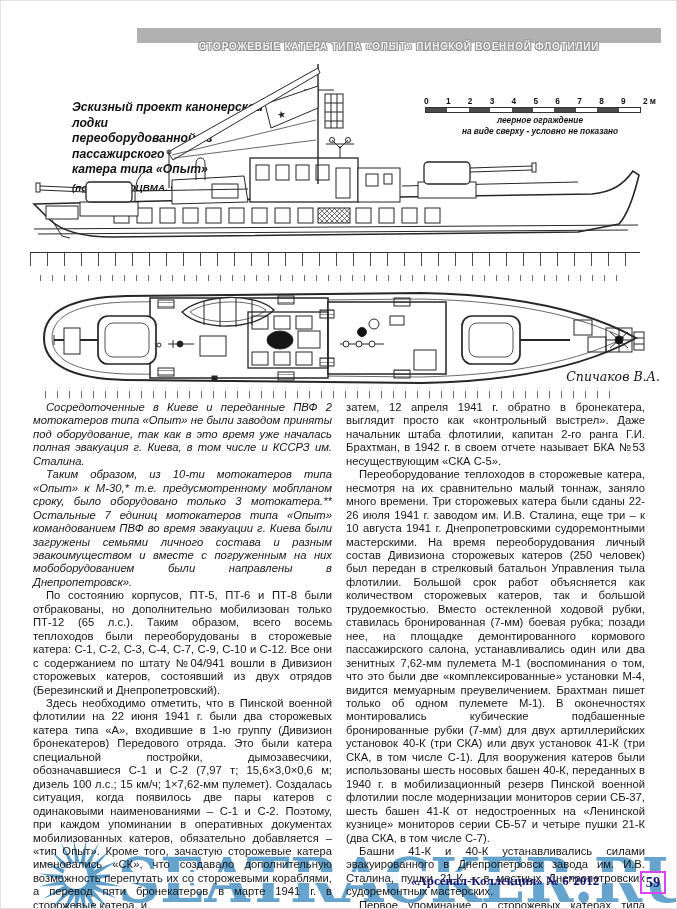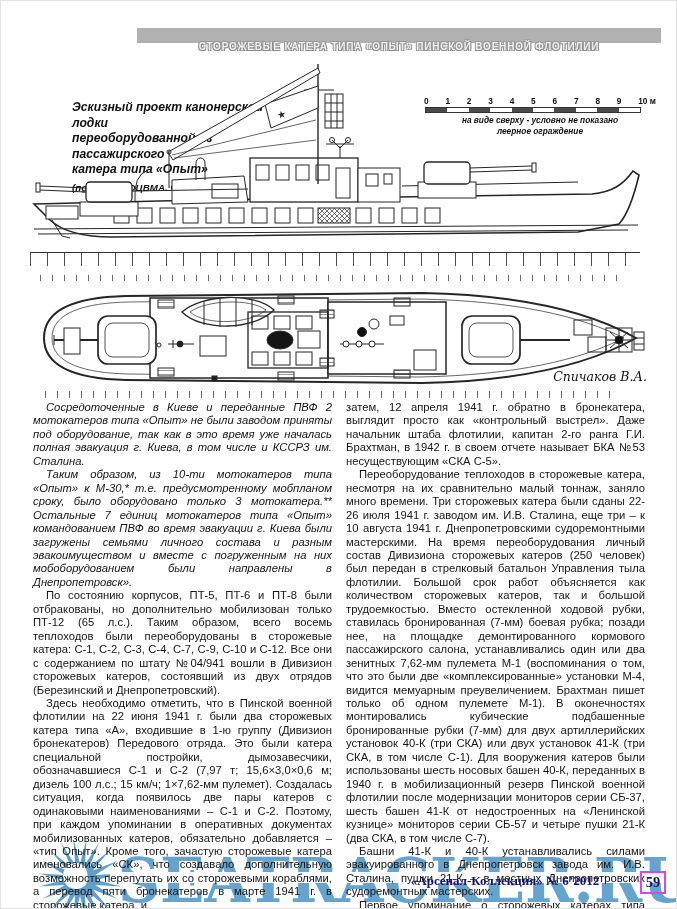--- a/index.html
+++ b/index.html
@@ -26,21 +26,21 @@
   .ruler .bar{height:4px;width:214px;margin:1px 0 2px 1px;border:1px solid #333;
       background:repeating-linear-gradient(90deg,#4a4a4a 0 21.4px,#fff 21.4px 42.8px);}
   .ruler .note{font-size:8.3px;font-weight:bold;font-style:italic;text-align:center;line-height:11px;color:#111;}
 
   svg{position:absolute;}
   .strip{position:absolute;background:repeating-linear-gradient(90deg,#4d4d4d 0 1px,transparent 1px 17px);}
   #strip1{left:30px;top:252px;width:610px;height:13px;border-top:1.3px solid #333;}
   #stripm{left:40px;top:275px;width:588px;height:6px;background:repeating-linear-gradient(90deg,#6a6a6a 0 1px,transparent 1px 12px);}
   #strip2{left:45px;top:391px;width:572px;height:7px;background:repeating-linear-gradient(90deg,#6a6a6a 0 1px,transparent 1px 12px);}
 
-  .signature{position:absolute;left:540px;top:369px;width:120px;text-align:center;
+  .signature{position:absolute;left:540px;top:369px;width:120px;text-align:right;
       font-family:"DejaVu Serif",serif;font-style:italic;font-size:12.5px;color:#111;}
 
   
   .col{position:absolute;top:401px;width:299px;font-size:11.25px;line-height:13.45px;
       text-align:justify;color:#161616;z-index:1;}
   #col-left{left:33px;} #col-right{left:346px;}
   .col p{margin:0;}
   .ind{text-indent:13px;}
   .ital{font-style:italic;}
 
@@ -88,26 +88,26 @@
       <span>0</span>
       <span>1</span>
       <span>2</span>
       <span>3</span>
       <span>4</span>
       <span>5</span>
       <span>6</span>
       <span>7</span>
       <span>8</span>
       <span>9</span>
-      <span>10 м</span>
+      <span>2 м</span>
     </div>
     <div class="bar"></div>
     <div class="note">
+      <div>леерное ограждение</div>
       <div>на виде сверху - условно не показано</div>
-      <div>леерное ограждение</div>
     </div>
   </div>
 
   <svg style="left:22px;top:56px;" width="632" height="212" viewBox="0 0 632 212" fill="none" stroke="#262626" stroke-width="1">
     <defs>
       <pattern id="xh" width="5" height="5" patternUnits="userSpaceOnUse">
         <path d="M0 5L5 0M0 0L5 5" stroke="#333" stroke-width=".7"></path>
       </pattern>
     </defs>
     <g>

